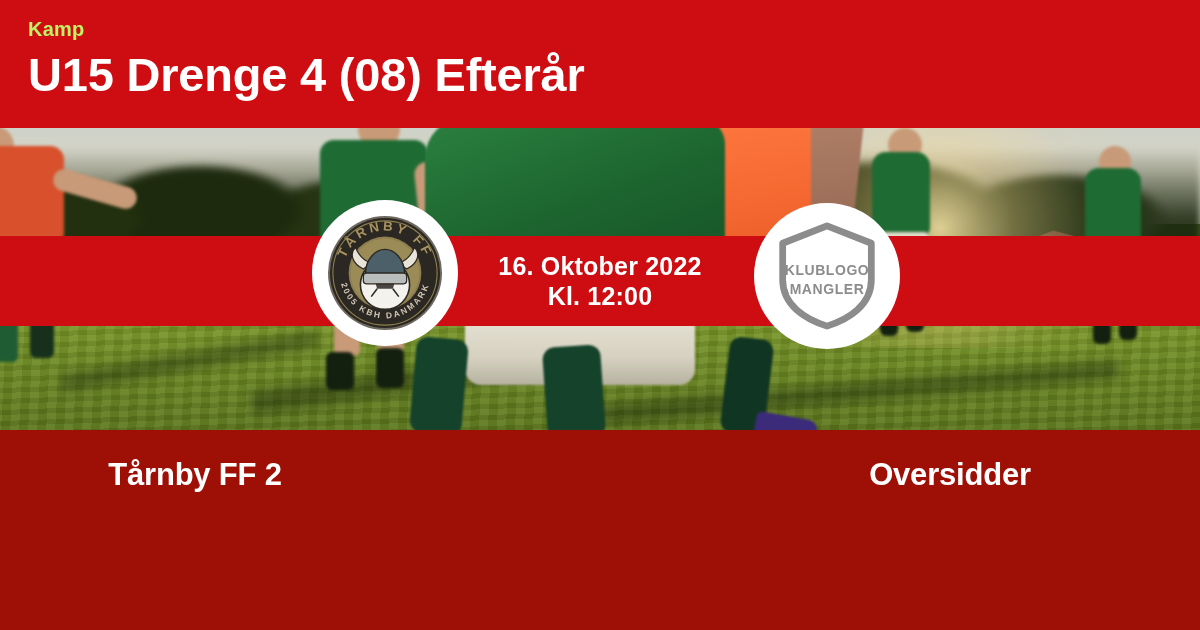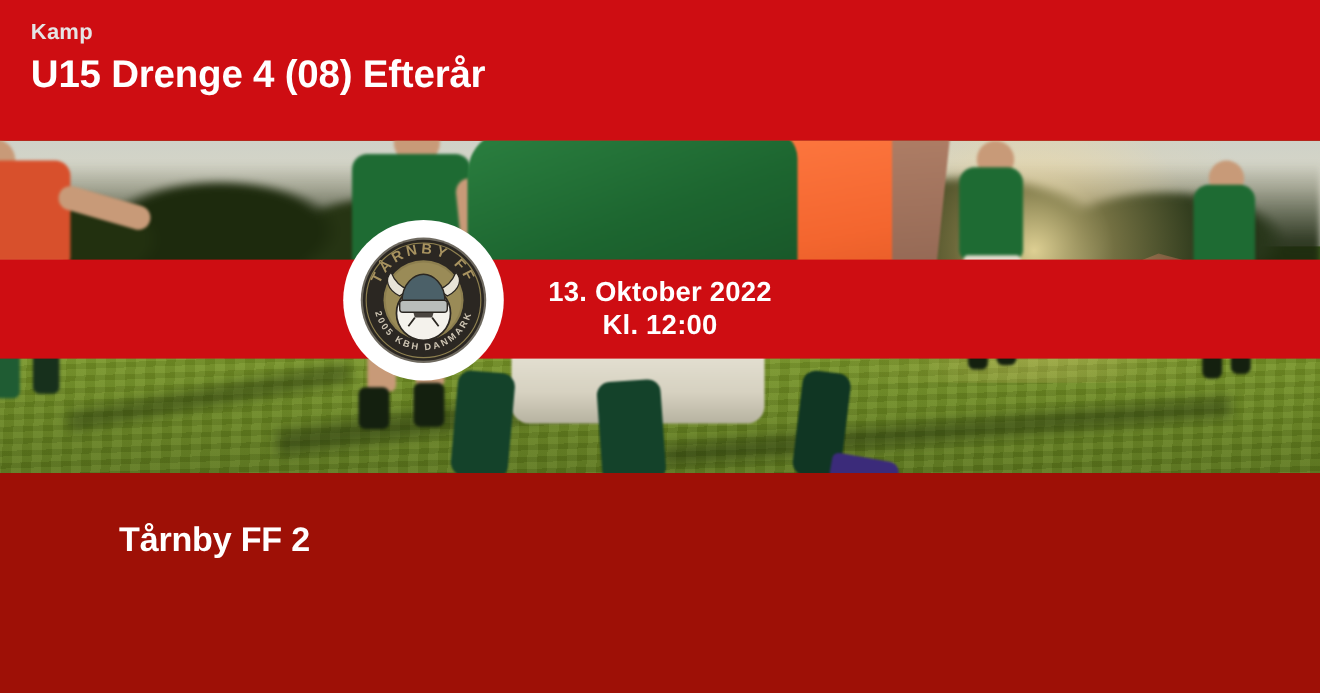--- a/index.html
+++ b/index.html
@@ -18,29 +18,29 @@
 
   
   .header {
     position:absolute;
     left:0; top:0;
     width:1200px; height:128px;
     background:#ce0d12;
     padding:18px 0 0 28px;
   }
   .header .kamp {
-    color:#e5e5e5;
+    color:#bef264;
     font-size:20px;
     font-weight:bold;
     letter-spacing:0.2px;
     line-height:1.1;
   }
   .header .title {
     color:#ffffff;
-    font-size:35px;
+    font-size:47px;
     font-weight:bold;
     letter-spacing:-0.2px;
     line-height:1.15;
     margin-top:8px;
   }
 
   
   .photo {
     position:absolute;
     left:0; top:128px;
@@ -241,21 +241,20 @@
     width:1200px;
     display:flex;
   }
   .team-name {
     color:#ffffff;
     font-size:31px;
     font-weight:bold;
     text-align:center;
     letter-spacing:-0.2px;
     line-height:1.2;
-    margin-top:16px;
   }
   .team-home { width:600px; padding-right:210px; }
   .team-away { width:600px; padding-left:100px; }
   .venue {
     position:absolute;
     left:0; top:90px;
     width:1200px;
     text-align:center;
     color:#ffffff;
     font-size:22px;
@@ -333,21 +332,21 @@
       <div class="pl-torso t1"></div>
       <div class="pl-short sh"></div>
       <div class="pl-leg l1"></div>
       <div class="pl-leg l2"></div>
     </div>
 
   </div>
 
   <div class="date-band">
     <div class="lines">
-      <div class="d1">13. Oktober 2022</div>
+      <div class="d1">16. Oktober 2022</div>
       <div class="d2">Kl. 12:00</div>
     </div>
   </div>
 
   <div class="logo-circle logo-left">
     <svg class="crest" viewBox="0 0 120 120">
       <defs>
         <path id="arcTop" d="M 17,60 A 43,43 0 0 1 103,60"></path>
         <path id="arcBot" d="M 14,60 A 46,46 0 0 0 106,60"></path>
       </defs>
@@ -369,21 +368,29 @@
 
       <text fill="#a89360" font-family="Liberation Sans, sans-serif" font-size="13.5" font-weight="bold" letter-spacing="3.2">
         <textPath href="#arcTop" startOffset="50%" text-anchor="middle">TÅRNBY FF</textPath>
       </text>
       <text fill="#cfc6b4" font-family="Liberation Sans, sans-serif" font-size="8.6" font-weight="bold" letter-spacing="2.2">
         <textPath href="#arcBot" startOffset="50%" text-anchor="middle">2005 KBH DANMARK</textPath>
       </text>
     </svg>
   </div>
 
+  <div class="logo-circle logo-right">
+    <svg class="placeholder-shield" viewBox="0 0 110 116">
+      <path d="M55 6 L101 24 L101 62 C101 88 78 103 55 110 C32 103 9 88 9 62 L9 24 Z" fill="none" stroke="#8c8c8c" stroke-width="7" stroke-linejoin="round"></path>
+      <text x="55" y="57" text-anchor="middle" fill="#8c8c8c" font-family="Liberation Sans, sans-serif" font-size="14.5" font-weight="bold" letter-spacing="0.6">KLUBLOGO</text>
+      <text x="55" y="77" text-anchor="middle" fill="#8c8c8c" font-family="Liberation Sans, sans-serif" font-size="14.5" font-weight="bold" letter-spacing="0.6">MANGLER</text>
+    </svg>
+  </div>
 
   <div class="team-band">
     <div class="teams">
       <div class="team-name team-home">Tårnby FF 2</div>
+      <div class="team-name team-away">Oversidder</div>
     </div>
 
   </div>
 
 </div>
 
 </body></html>

